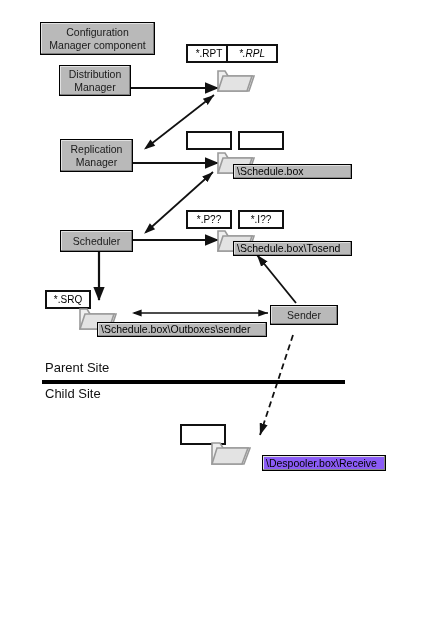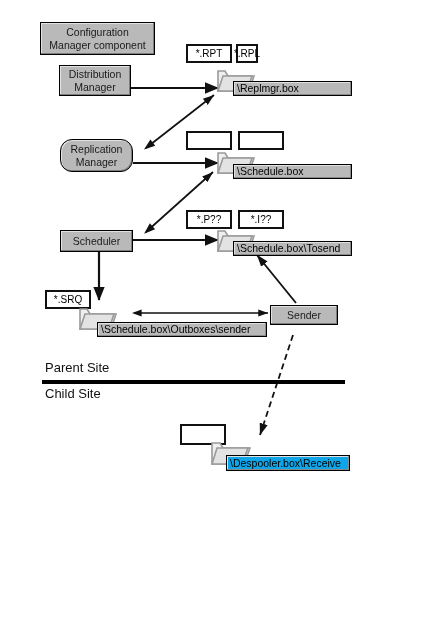--- a/index.html
+++ b/index.html
@@ -64,21 +64,22 @@
     font-size: 10.5px;
     line-height: 13px;
     display: flex;
     align-items: center;
     padding-left: 3px;
     color: #000000;
     white-space: nowrap;
     overflow: hidden;
   }
   .pathbar.dark {
-    background: #0ea5e9;
+    background: #8b5cf6;
+    margin-left: 36px;
   }
 
   
   .folder { position: absolute; }
   .folder svg { display: block; }
 
   
   .edges {
     position: absolute;
     left: 0; top: 0;
@@ -179,35 +180,32 @@
 
   <div class="node comp" style="left:59px; top:65px; width:72px; height:31px;">
     <span>Distribution
 Manager</span>
   </div>
 
   <div class="node tag" style="left:186px; top:44px; width:46px; height:19px;">
     <span>*.RPT</span>
   </div>
 
-  <div class="node tag" style="left:236px; top:44px; width:22px; height:19px;">
+  <div class="node tag" style="left:226px; top:44px; width:52px; height:19px;font-style:italic;">
     <span>*.RPL</span>
   </div>
 
   <div class="folder" style="left:216px; top:64px;">
     <svg width="40" height="30" viewBox="0 0 40 30">
       <path d="M2,10 L2,27 L33,27 L38,12 L12,12 L9,7 L2,7 Z" fill="#efefef" stroke="#9a9a9a" stroke-width="1.6"></path>
       <path d="M7,12 L36,12 L31,27 L2,27 Z" fill="#e3e3e3" stroke="#9a9a9a" stroke-width="1.6"></path>
     </svg>
   </div>
-  <div class="node pathbar" style="left:233px; top:81px; width:119px; height:15px;">
-    <span>\Replmgr.box</span>
-  </div>
-
-  <div class="node comp" style="left:60px; top:139px; width:73px; height:33px;border-radius:12px;">
+
+  <div class="node comp" style="left:60px; top:139px; width:73px; height:33px;">
     <span>Replication
 Manager</span>
   </div>
 
   <div class="node tag empty" style="left:186px; top:131px; width:46px; height:19px;">
     <span></span>
   </div>
   <div class="node tag empty" style="left:238px; top:131px; width:46px; height:19px;">
     <span></span>
   </div>

